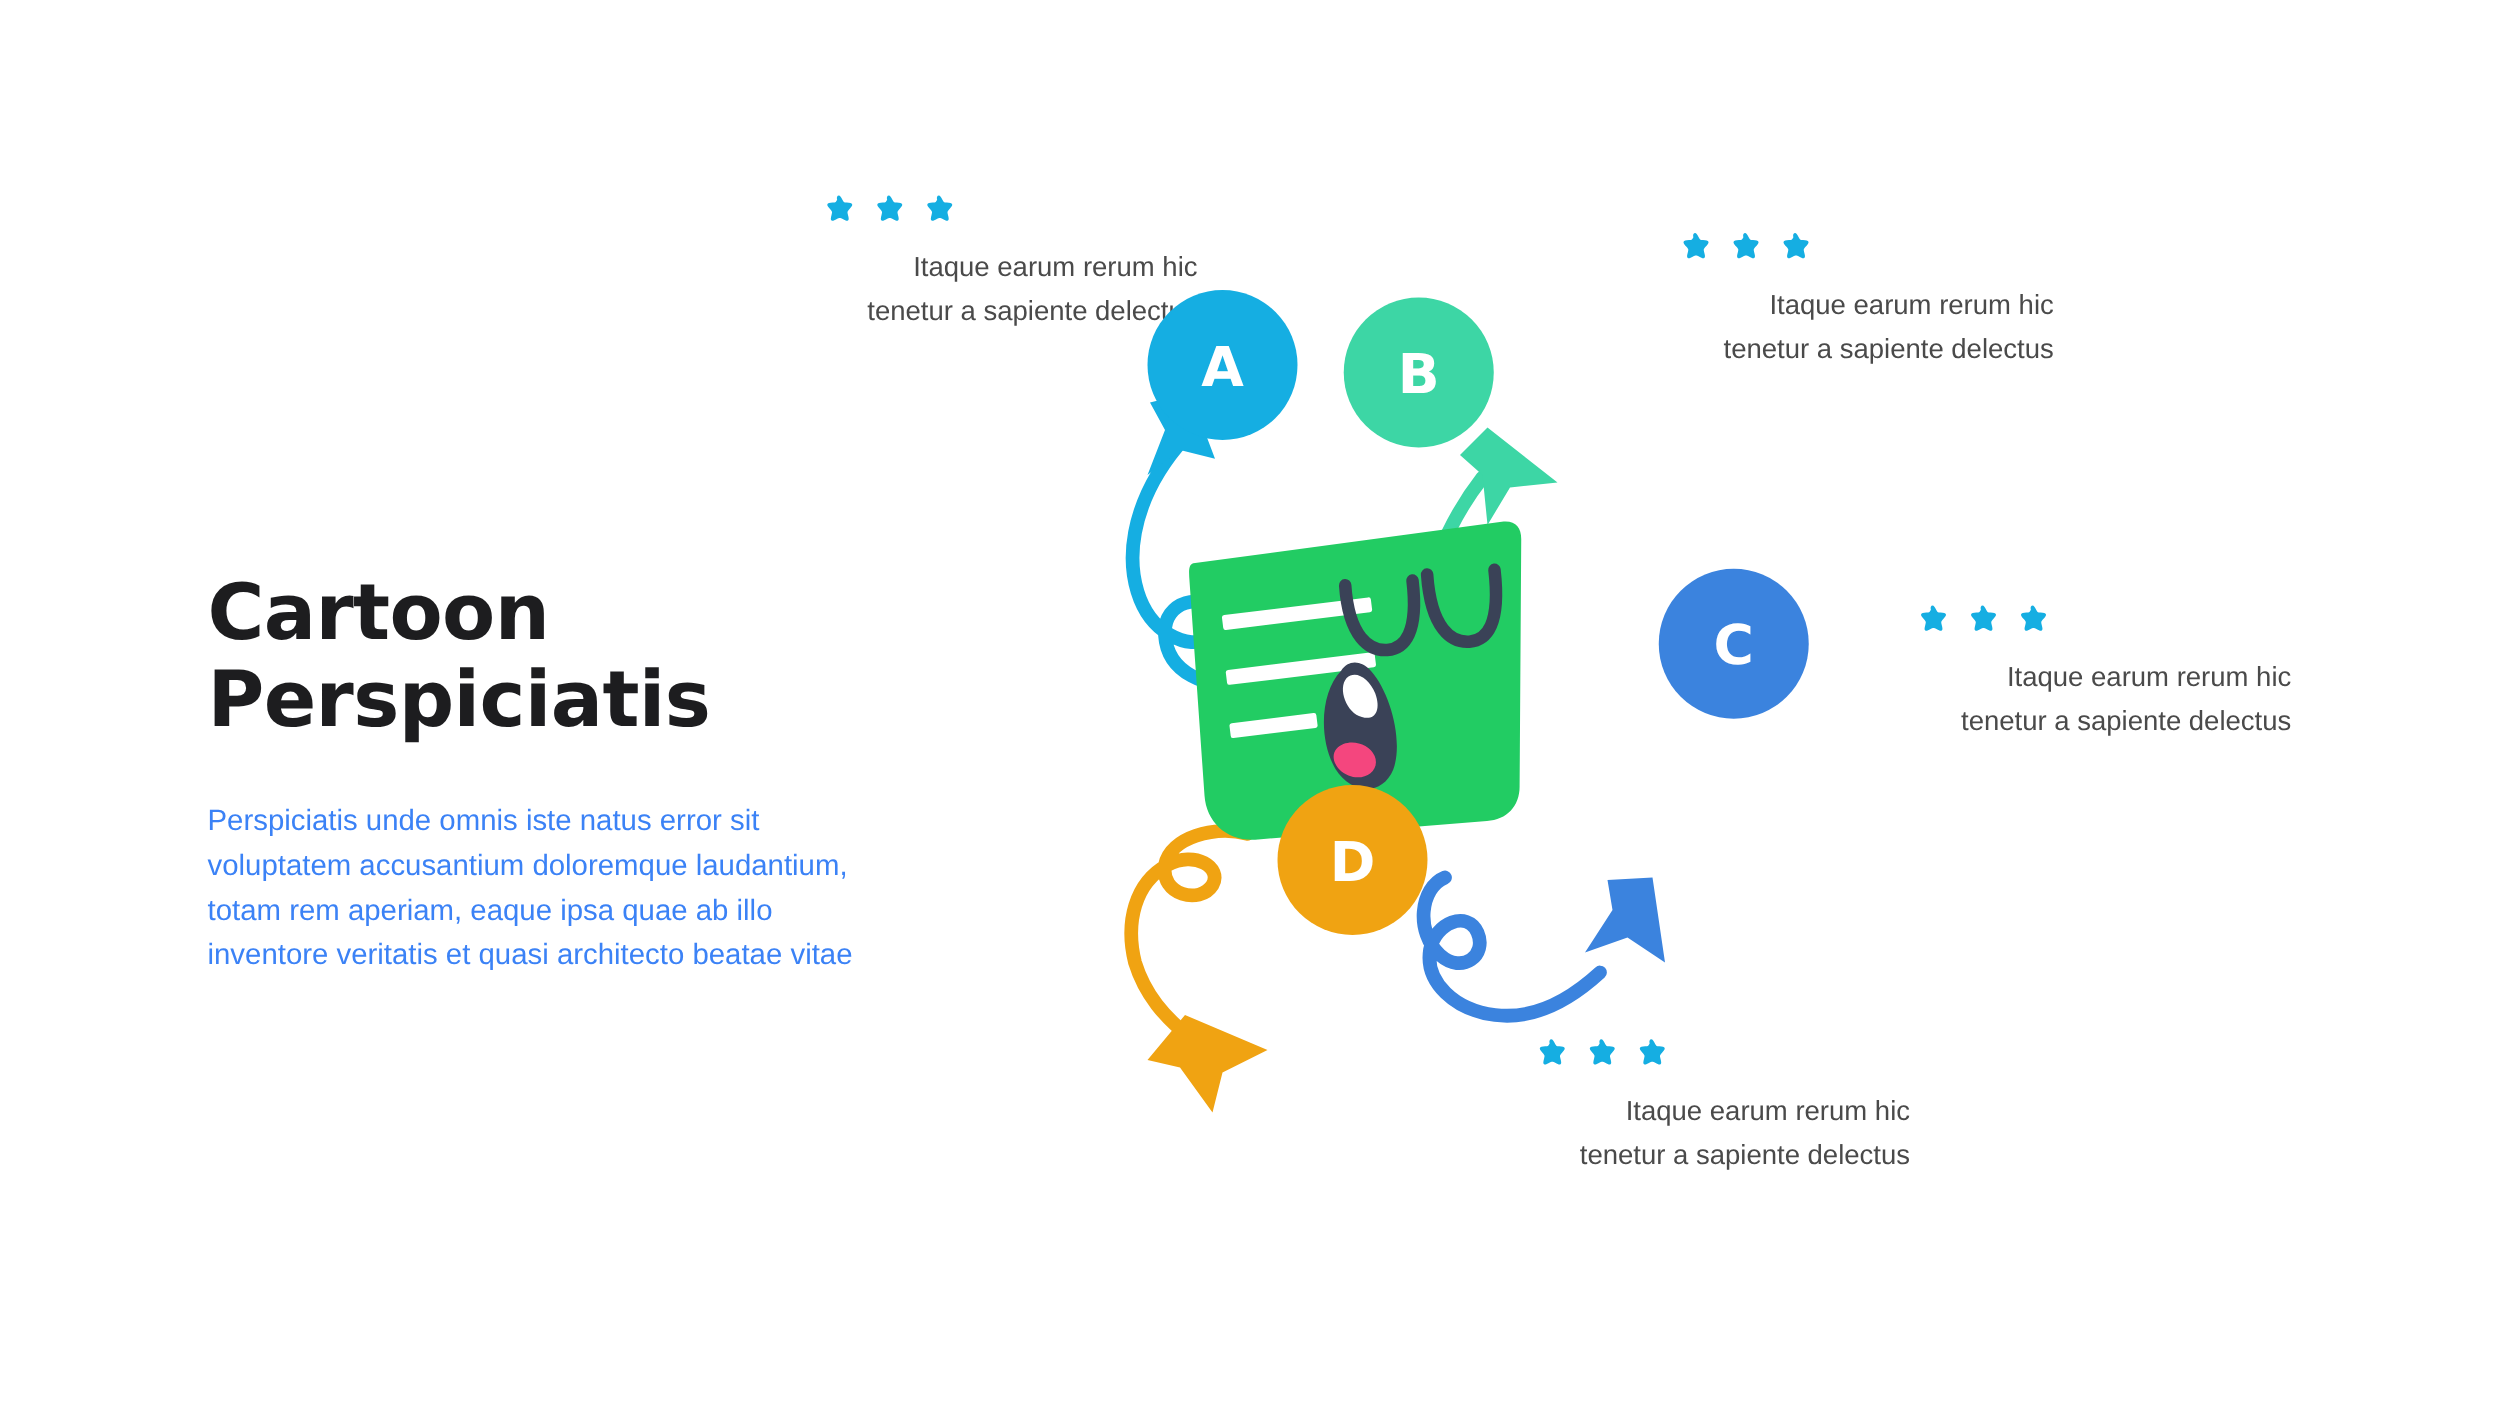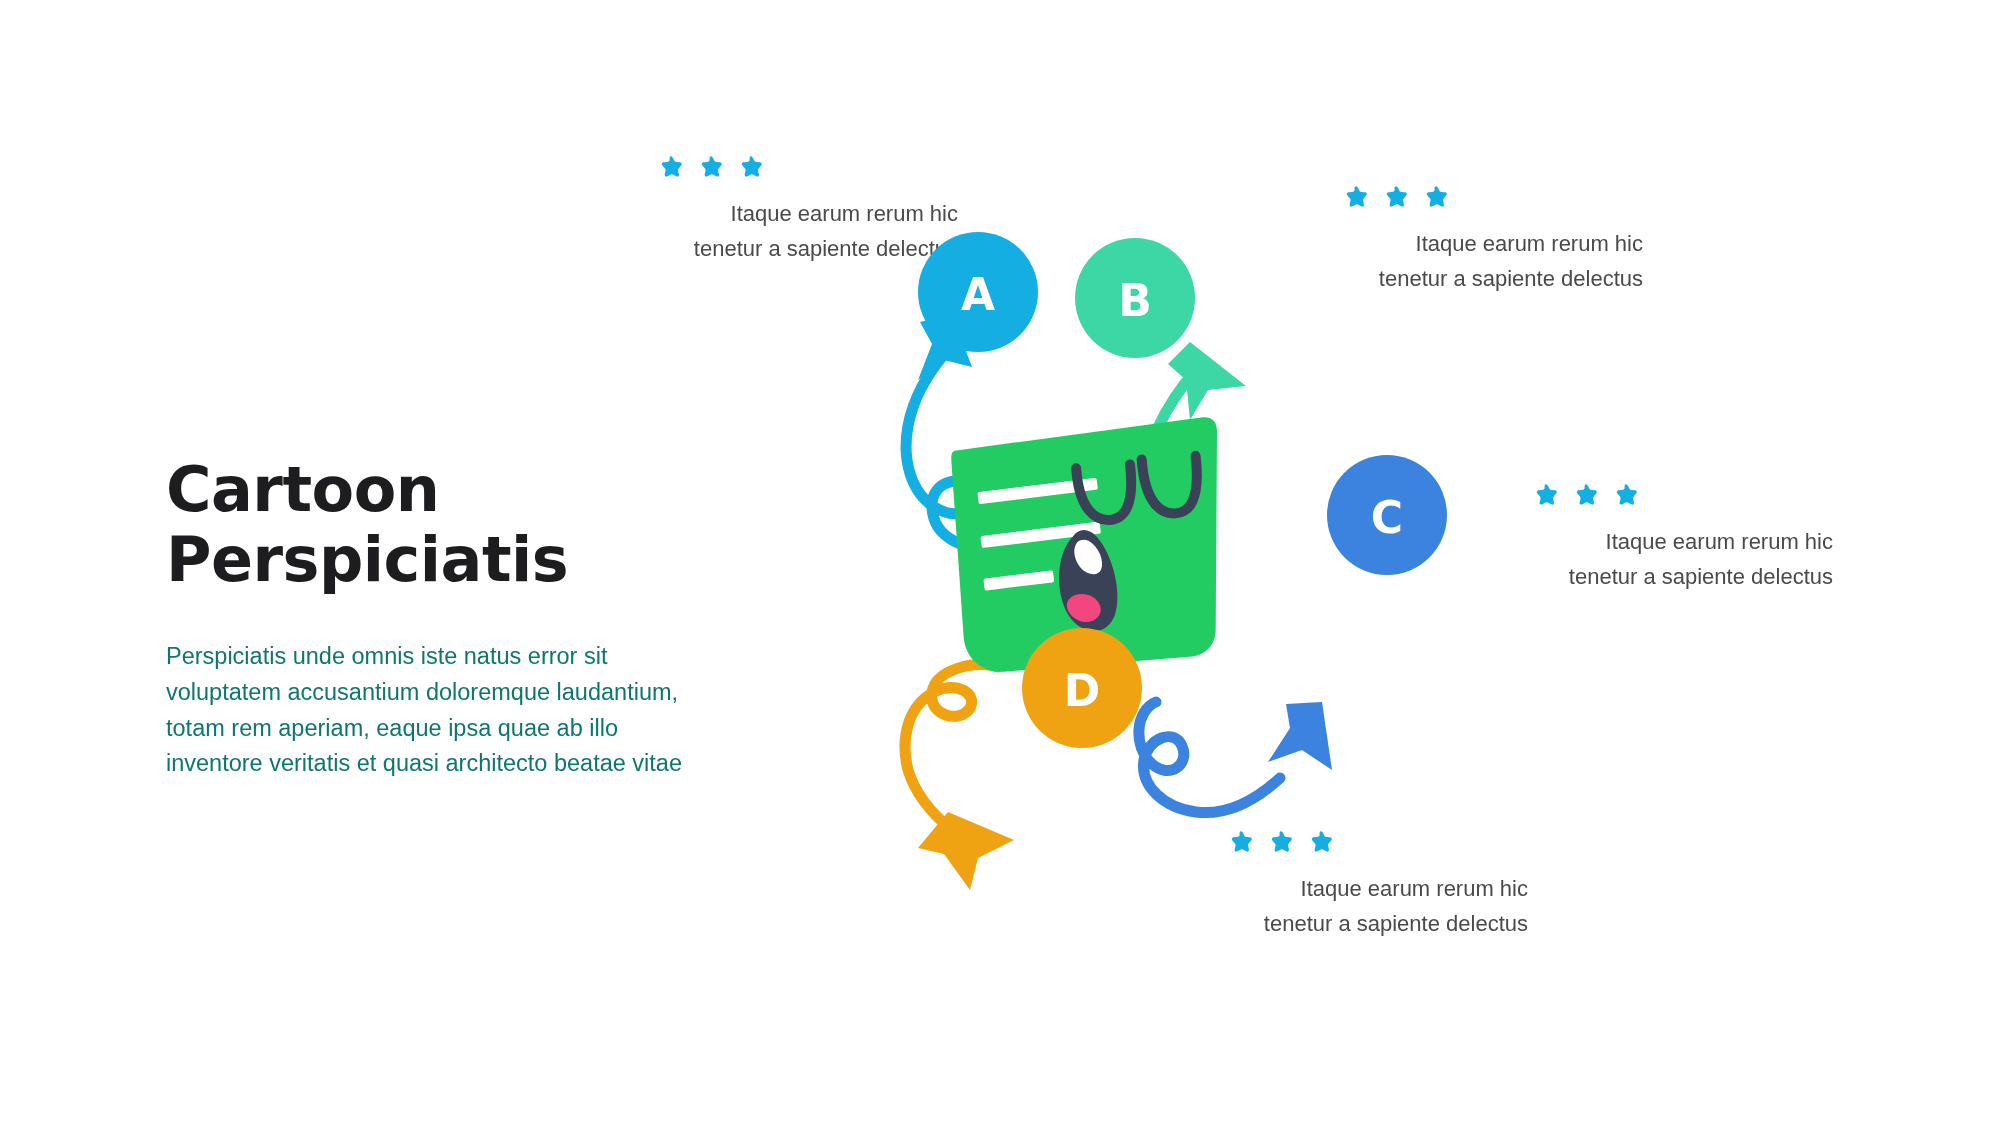--- a/index.html
+++ b/index.html
@@ -36,21 +36,21 @@
     letter-spacing: -0.5px;
     color: #1d1d1f;
     margin: 0;
     white-space: pre-line;
   }
   #page-description {
     margin: 44px 0 0 0;
     font-family: "Liberation Sans", sans-serif;
     font-size: 23.5px;
     line-height: 1.52;
-    color: #0f766e;
+    color: #3b82f6;
     max-width: 530px;
   }
 
   
   .caption-block {
     position: absolute;
     width: 300px;
   }
   .star-row {
     display: flex;

